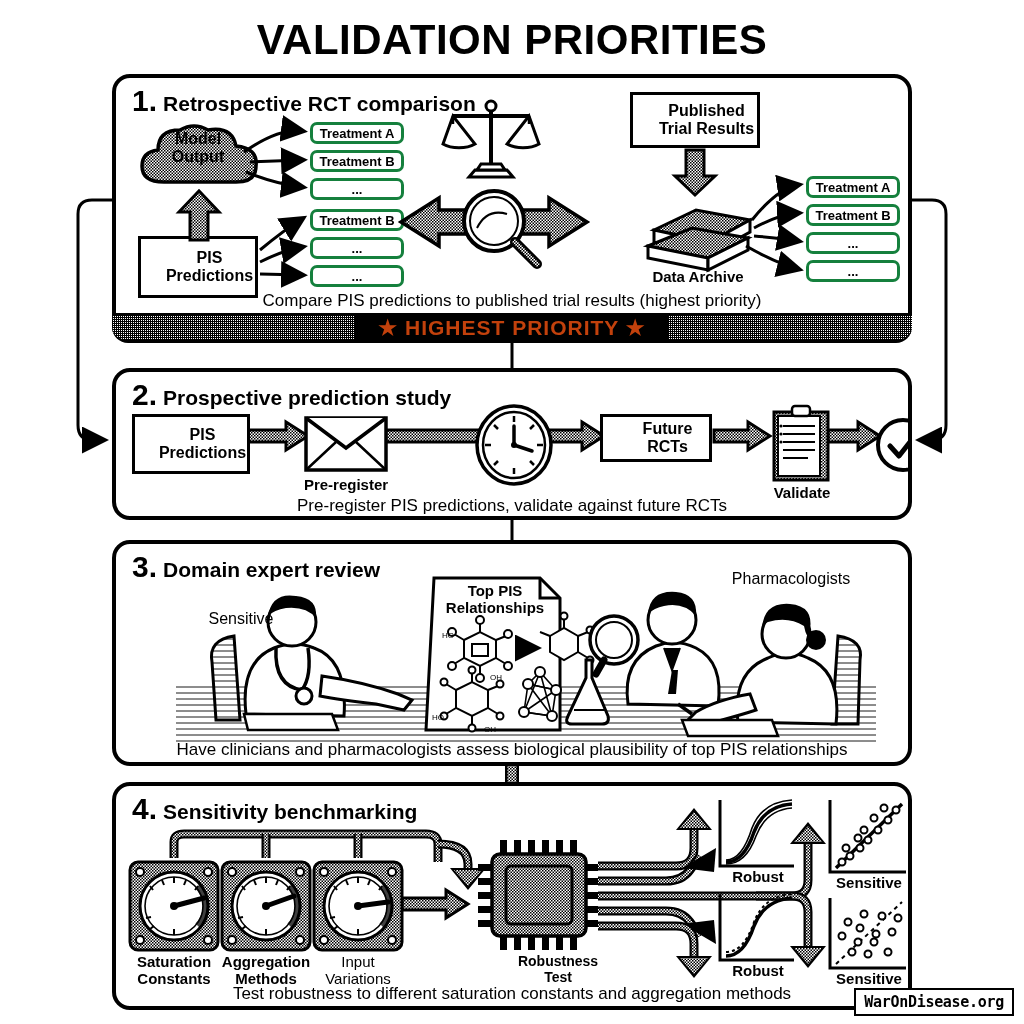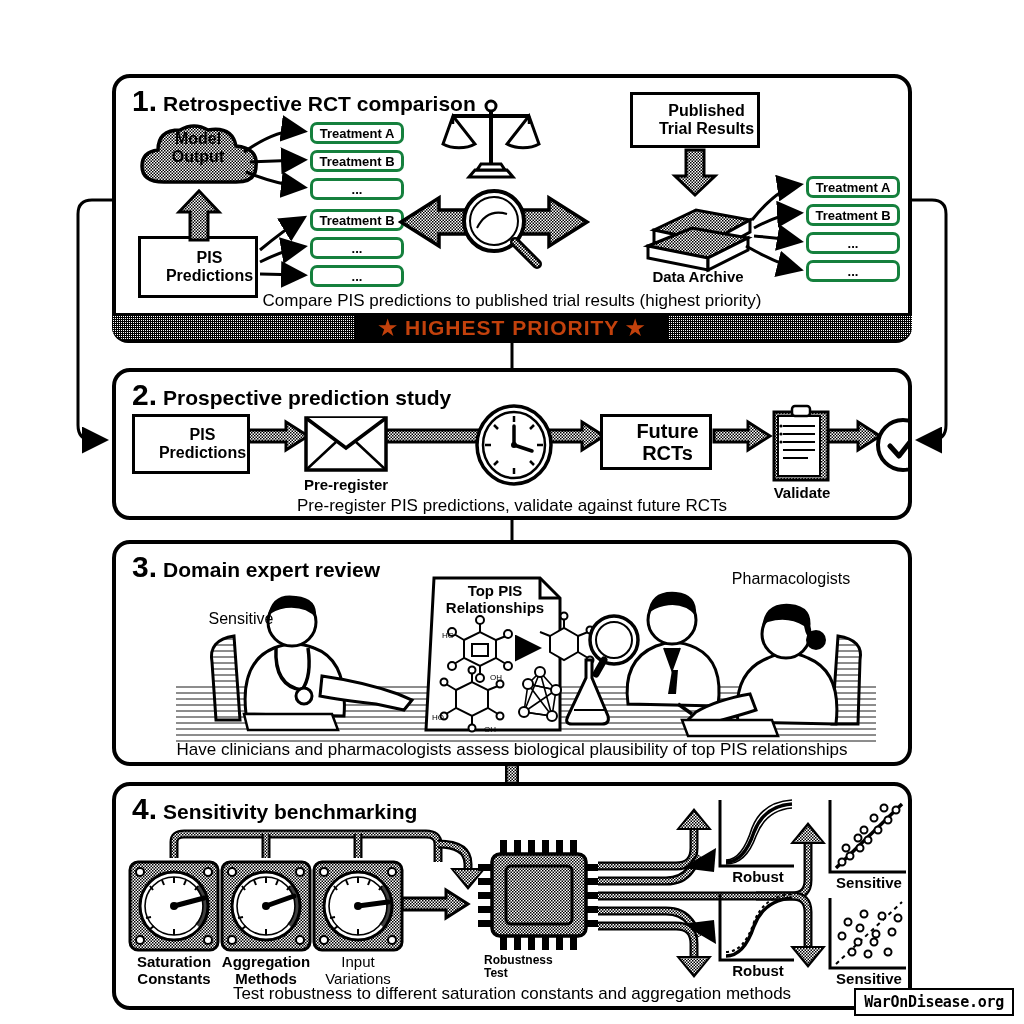--- a/index.html
+++ b/index.html
@@ -97,20 +97,21 @@
   }
 
   svg { display: block; overflow: visible; }
   .ink { fill: none; stroke: #000; stroke-width: 3; }
 </style>
 </head>
 <body>
 
 <div id="root">
 
+  <div class="title">VALIDATION PRIORITIES</div>
 
   <svg style="position:absolute;left:0;top:0;width:1024px;height:1024px;pointer-events:none;">
     <defs>
       <marker id="ah" markerWidth="9" markerHeight="9" refX="7" refY="4.5" orient="auto">
         <path d="M0,0 L9,4.5 L0,9 z" fill="#000"></path>
       </marker>
       <pattern id="dots" width="3" height="3" patternUnits="userSpaceOnUse">
         <rect width="3" height="3" fill="#fff"></rect>
         <rect width="1.5" height="1.5" fill="#000"></rect>
         <rect x="1.5" y="1.5" width="1.5" height="1.5" fill="#000"></rect>
@@ -294,21 +295,21 @@
         <path d="M20,21 L24,25"></path>
           <path d="M60,21 L56,25"></path>
         <path d="M20,61 L24,57"></path>
           <path d="M60,61 L56,57"></path>
       </g>
       <path d="M40,41 L40,22" stroke="#000" stroke-width="3.5" stroke-linecap="round"></path>
       <path d="M40,41 L58,47" stroke="#000" stroke-width="3.5" stroke-linecap="round"></path>
       <circle cx="40" cy="41" r="3" fill="#000"></circle>
     </svg>
 
-    <div class="sqbox" style="left:484px;top:42px;width:112px;height:56px;font-size:20px;flex-direction:column;">
+    <div class="sqbox" style="left:484px;top:42px;width:112px;height:48px;font-size:16px;flex-direction:column;">
       <span>Future</span>
       <span>RCTs</span>
     </div>
 
     <svg style="position:absolute;left:654px;top:32px;width:62px;height:78px;" viewBox="0 0 62 78">
       <rect x="4" y="8" width="54" height="68" fill="url(#dots)" stroke="#000" stroke-width="3"></rect>
       <rect x="8" y="12" width="42" height="60" fill="#fff" stroke="#000" stroke-width="2"></rect>
       <rect x="22" y="2" width="18" height="10" rx="3" fill="#fff" stroke="#000" stroke-width="2.5"></rect>
       <g stroke="#000" stroke-width="2">
         <path d="M13,22 L45,22"></path>
@@ -672,21 +673,21 @@
       <div>Constants</div>
     </div>
     <div style="position:absolute;left:100px;top:168px;width:100px;text-align:center;font-size:15px;font-weight:bold;line-height:1.12;">
       <div>Aggregation</div>
       <div>Methods</div>
     </div>
     <div style="position:absolute;left:192px;top:168px;width:100px;text-align:center;font-size:15px;font-weight:normal;line-height:1.12;">
       <div>Input</div>
       <div>Variations</div>
     </div>
-    <div style="position:absolute;left:368px;top:168px;width:116px;font-size:12px;font-weight:bold;line-height:1.12;">
+    <div style="position:absolute;left:384px;top:168px;width:116px;text-align:center;font-size:14px;font-weight:bold;line-height:1.12;">
       <div>Robustness</div>
       <div>Test</div>
     </div>
 
     <div class="lbl" style="left:596px;top:82px;width:92px;">Robust</div>
     <div class="lbl" style="left:596px;top:176px;width:92px;">Robust</div>
     <div class="lbl" style="left:704px;top:88px;width:98px;">Sensitive</div>
     <div class="lbl" style="left:704px;top:184px;width:98px;">Sensitive</div>
 
     <div class="caption" style="top:198px;">Test robustness to different saturation constants and aggregation methods</div>

